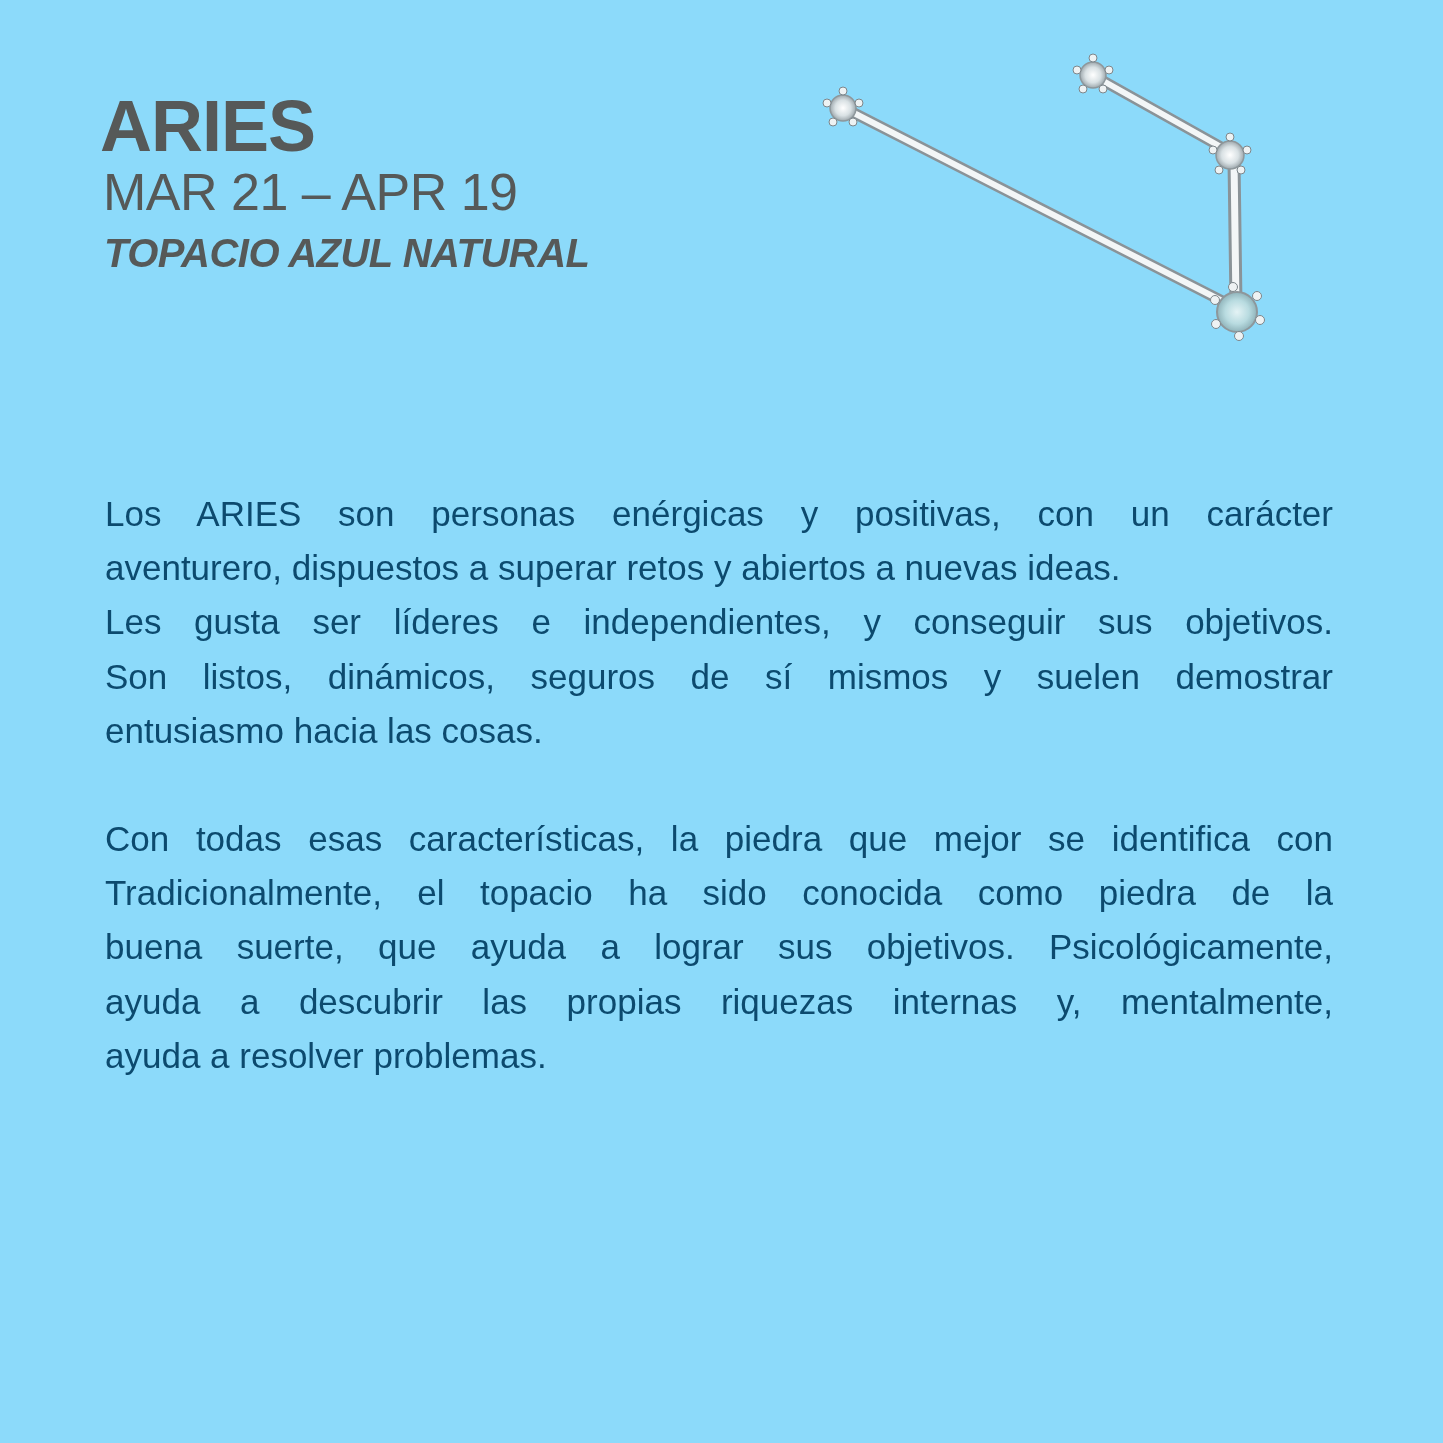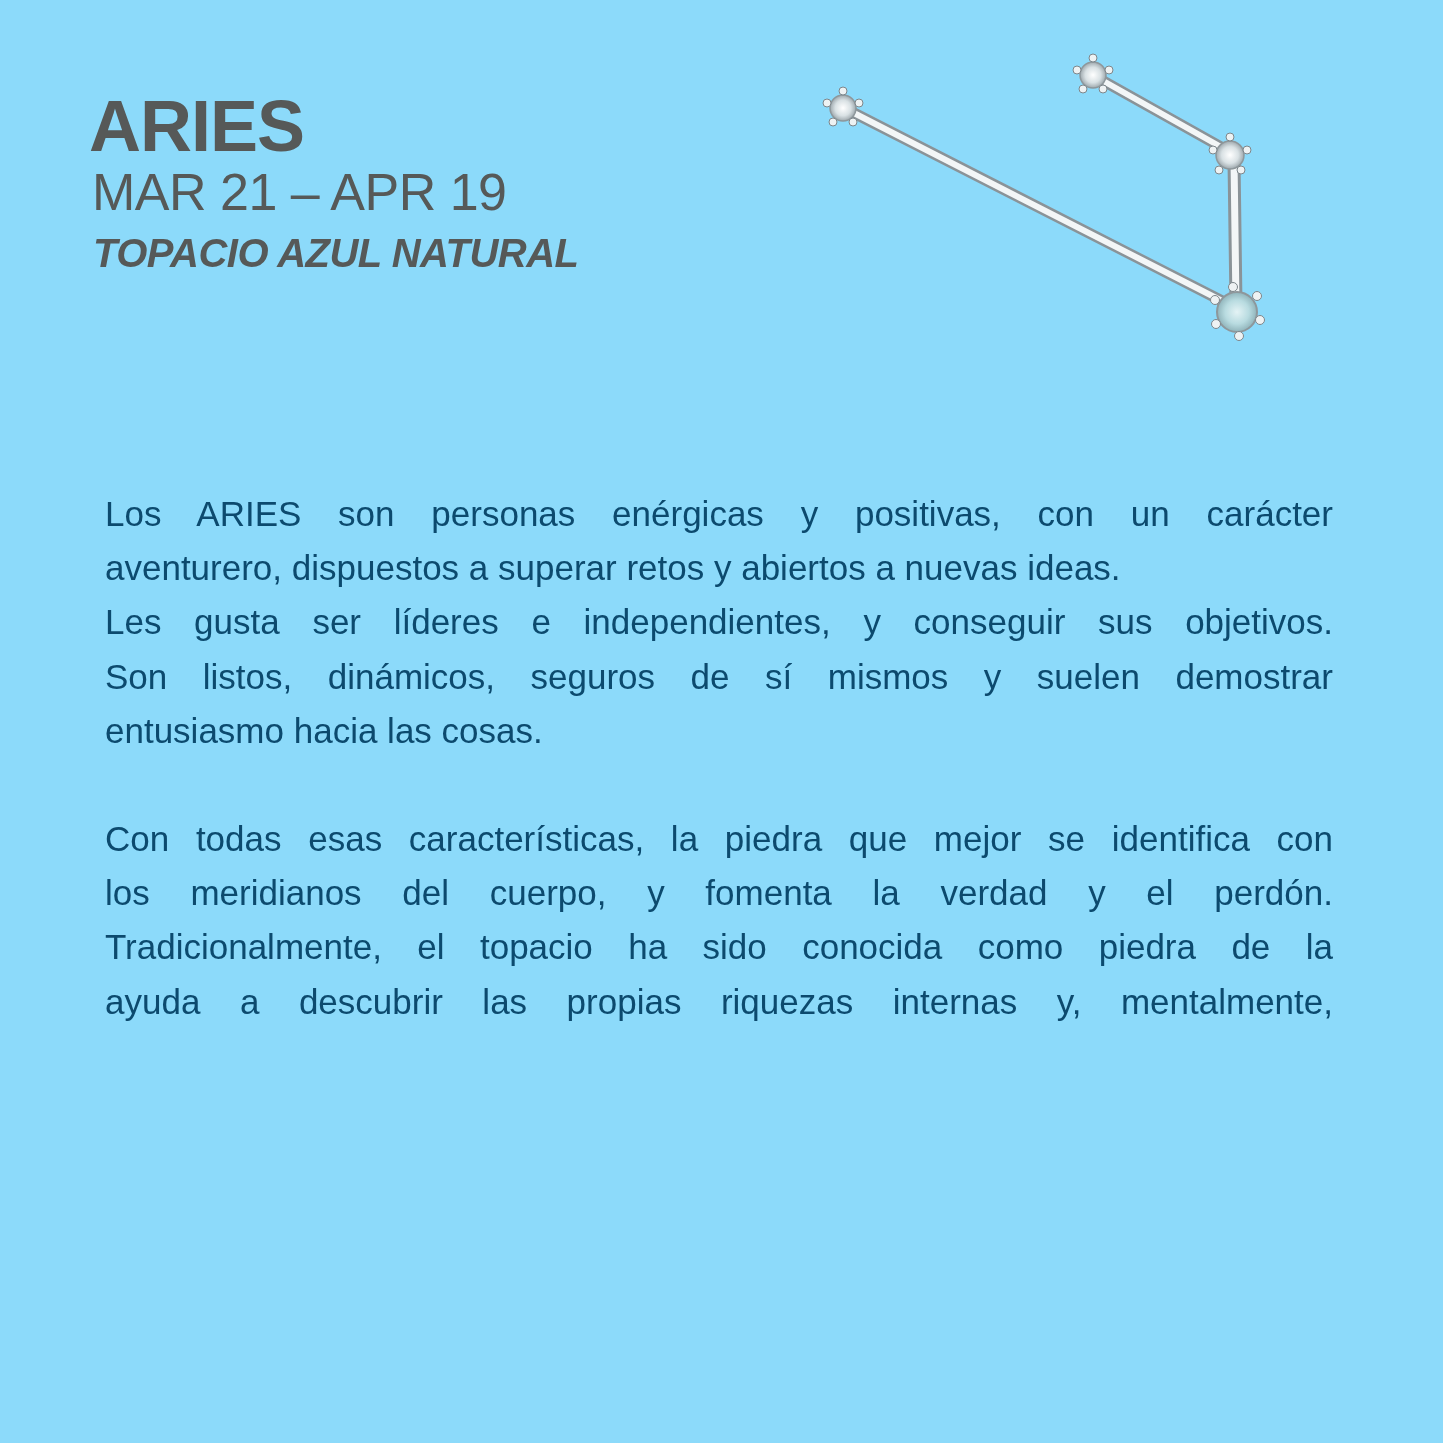--- a/index.html
+++ b/index.html
@@ -10,21 +10,21 @@
       width: 1443px;
       height: 1443px;
       background: #8cdafa;
       position: relative;
       overflow: hidden;
       font-family: "Liberation Sans", "DejaVu Sans", sans-serif;
       color: #565958;
     }
     .header {
       position: absolute;
-      left: 89px;
+      left: 100px;
       top: 88px;
     }
     .sign-title {
       font-weight: 700;
       font-size: 72px;
       line-height: 76px;
       letter-spacing: -1px;
       margin: 0;
     }
     .sign-dates {
@@ -164,17 +164,18 @@
 <div class="body-text">
   <p>
     <span class="line">Los ARIES son personas enérgicas y positivas, con un carácter</span>
     <span class="line last">aventurero, dispuestos a superar retos y abiertos a nuevas ideas.</span>
     <span class="line">Les gusta ser líderes e independientes, y conseguir sus objetivos.</span>
     <span class="line">Son listos, dinámicos, seguros de sí mismos y suelen demostrar</span>
     <span class="line last">entusiasmo hacia las cosas.</span>
   </p>
   <p>
     <span class="line">Con todas esas características, la piedra que mejor se identifica con</span>
-    <span class="line">los meridianos del cuerpo, y fomenta la verdad y el perdón.</span>
     <span class="line">Tradicionalmente, el topacio ha sido conocida como piedra de la</span>
+    <span class="line">buena suerte, que ayuda a lograr sus objetivos. Psicológicamente,</span>
     <span class="line">ayuda a descubrir las propias riquezas internas y, mentalmente,</span>
+    <span class="line last">ayuda a resolver problemas.</span>
   </p>
 </div>
 
 </body></html>

